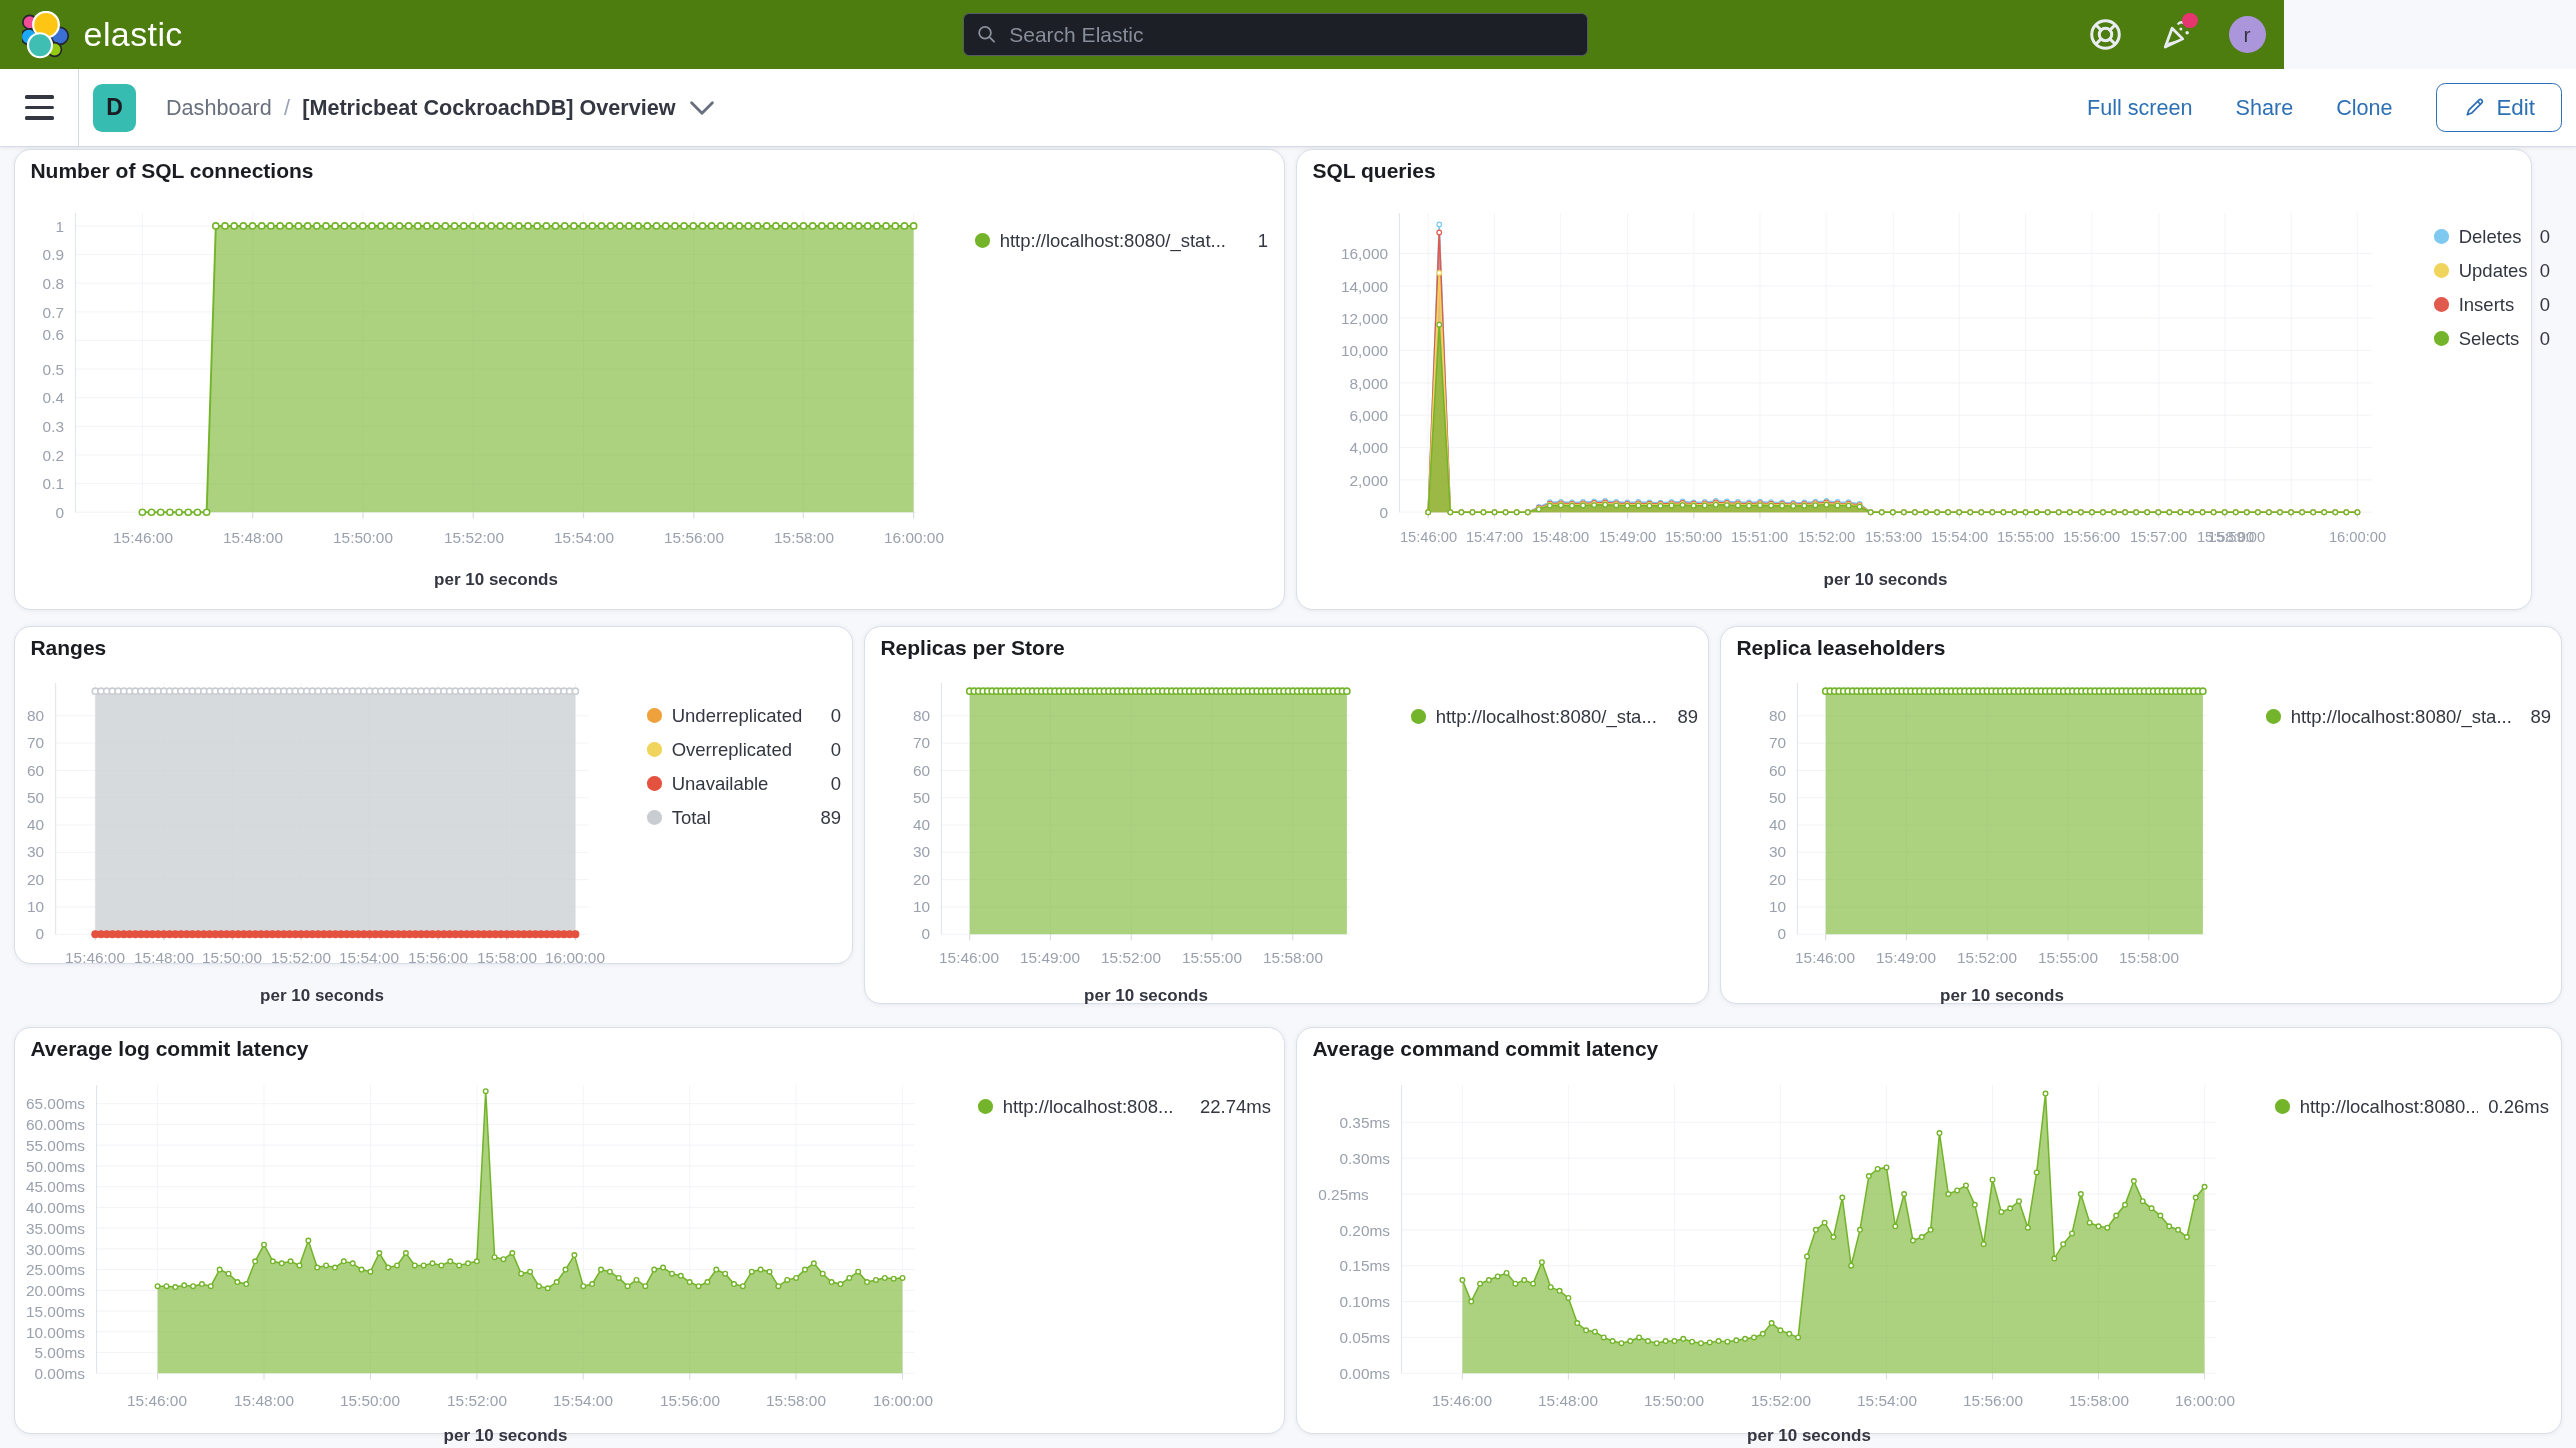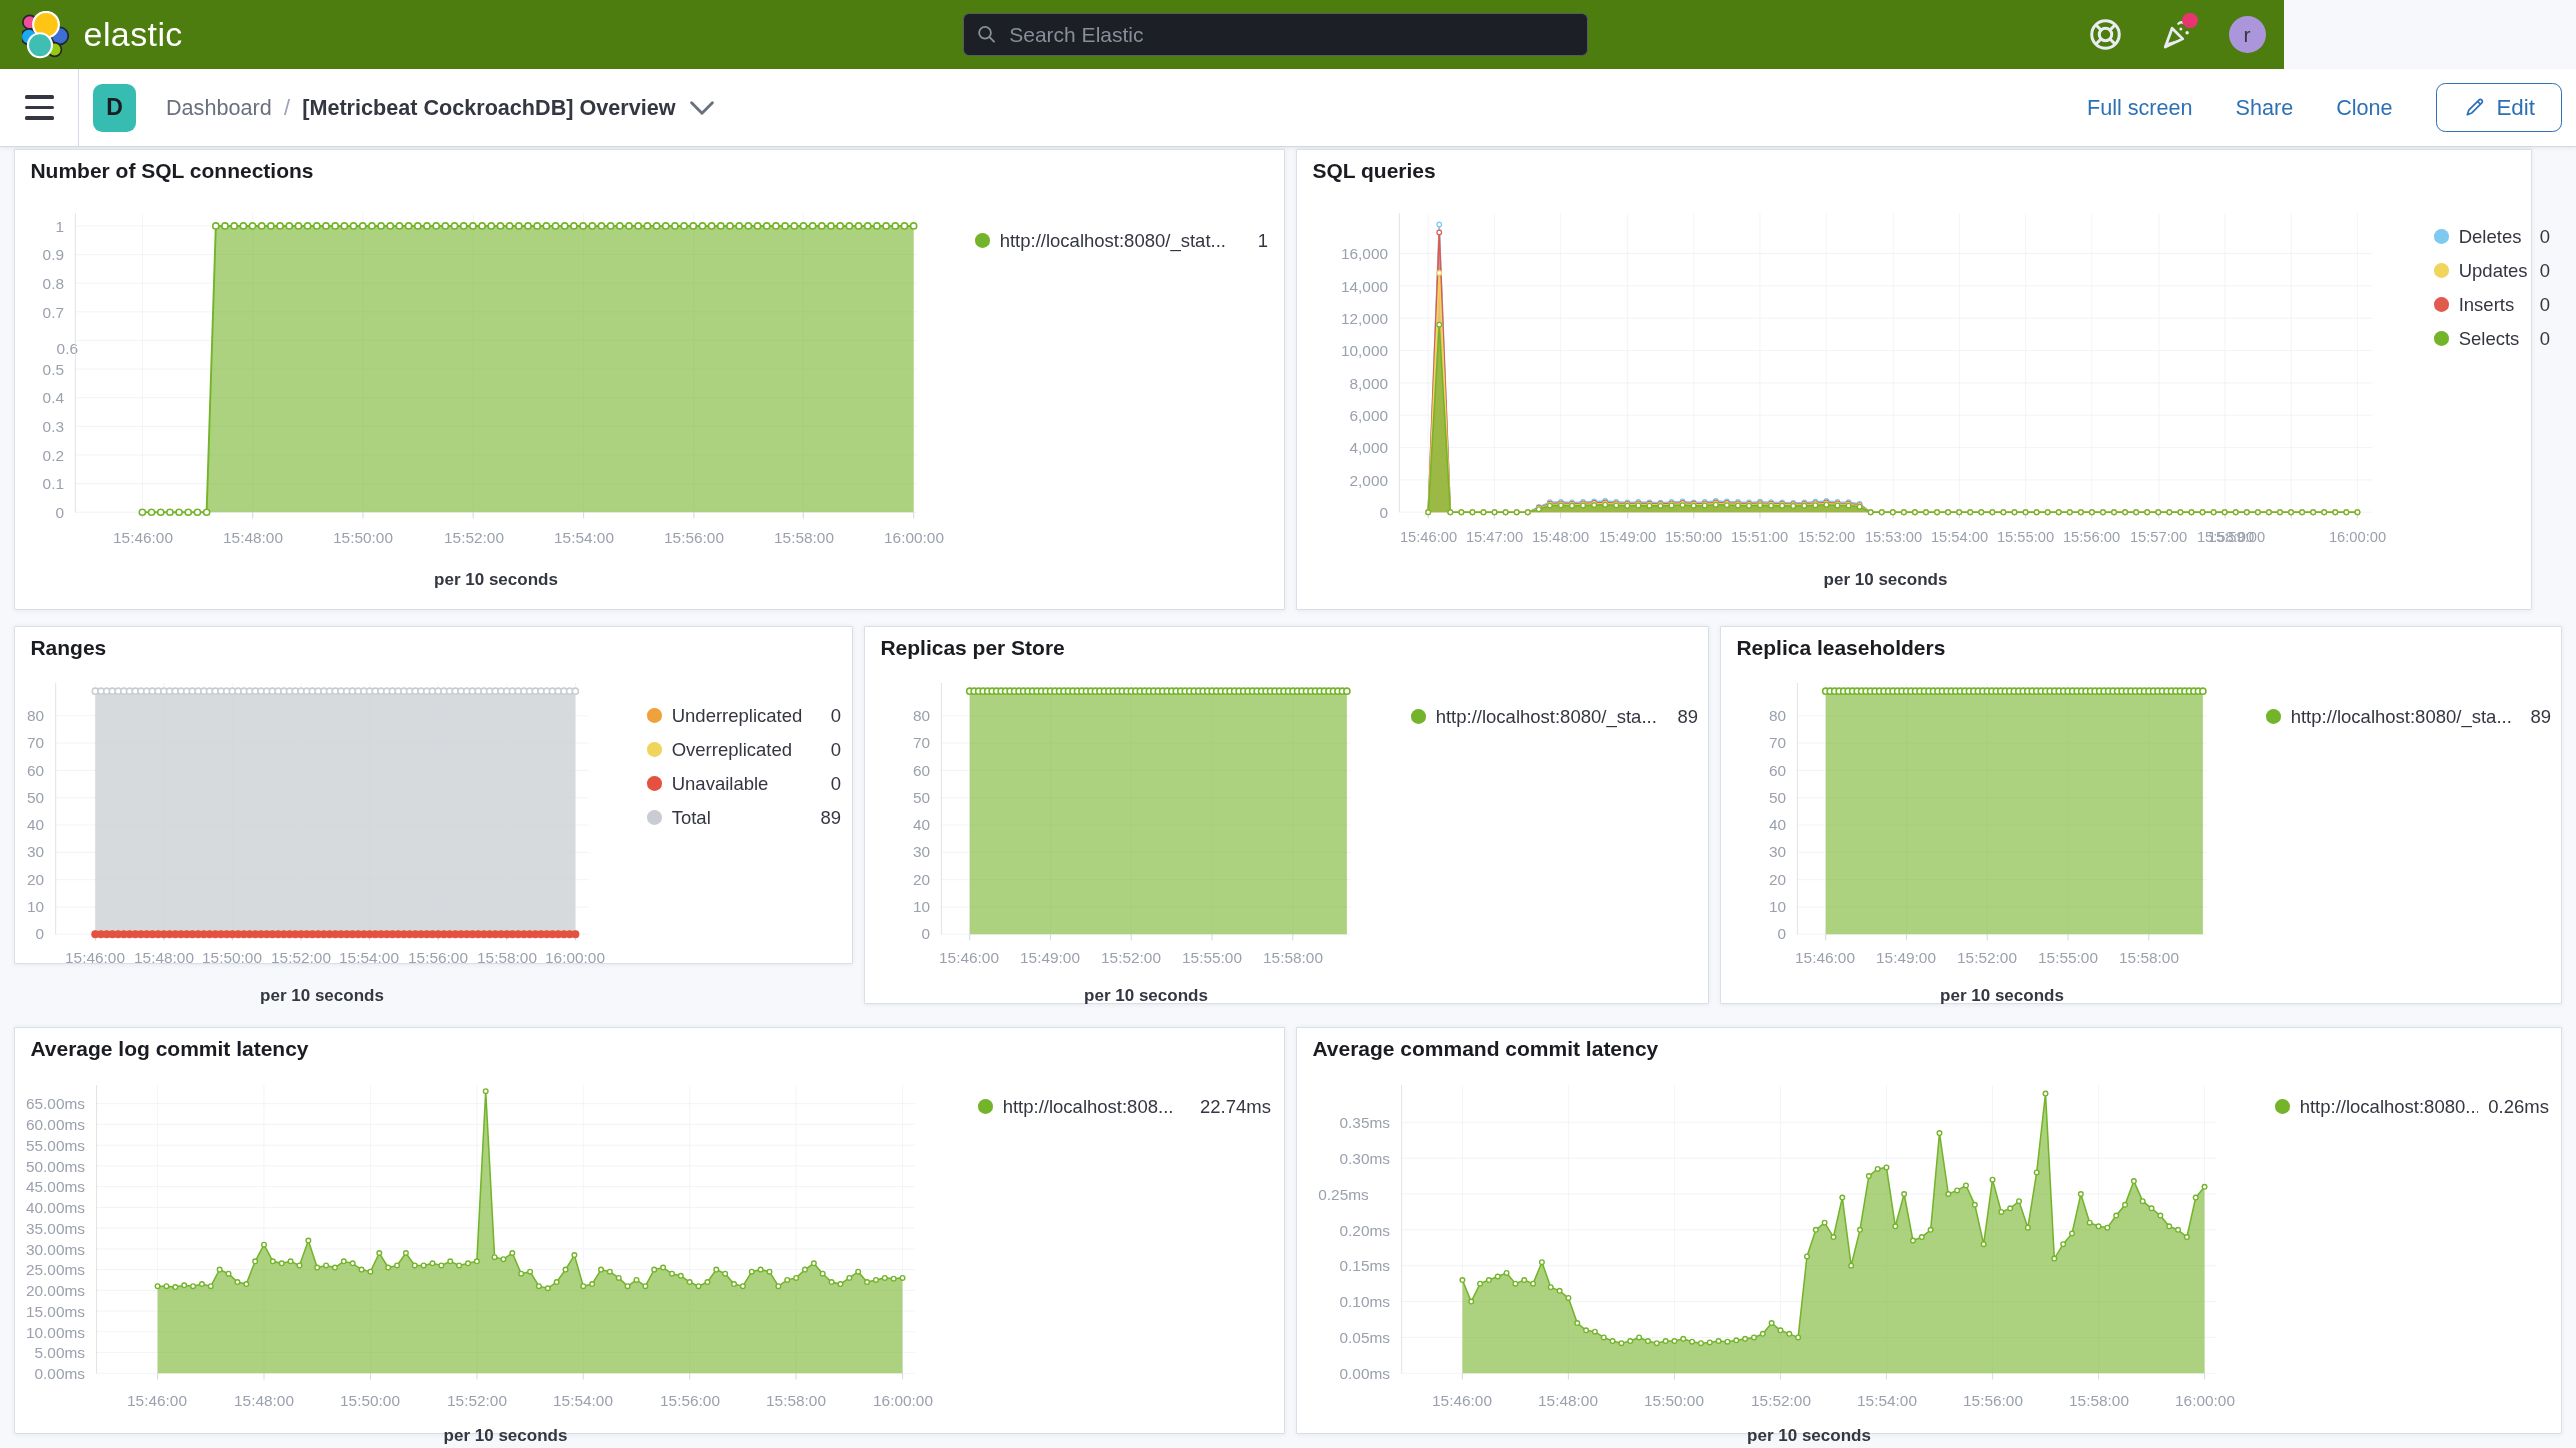--- a/index.html
+++ b/index.html
@@ -29,21 +29,21 @@
   .crumbs{position:absolute;left:166px;top:0;height:77px;display:flex;align-items:center;font-size:21.6px;}
   .crumb-root{color:#69707D;cursor:pointer;}
   .crumb-sep{color:#98A2B3;margin:0 12.3px;}
   .crumb-title{color:#343741;font-weight:600;}
   .chev{margin-left:14px;cursor:pointer;display:flex;align-items:center;}
   .tb-actions{position:absolute;right:14px;top:0;height:77px;display:flex;align-items:center;gap:43px;}
   .tb-link{color:#2E70B5;font-size:21.6px;font-weight:500;cursor:pointer;}
   .editbtn{height:49px;border:0.8px solid #2E70B5;border-radius:9.3px;color:#2E70B5;font-size:22.4px;font-weight:500;
     display:flex;align-items:center;gap:10.8px;padding:0 26px;cursor:pointer;background:#fff;}
   
-  .panel{position:absolute;background:#FFFFFF;border:0.8px solid #D9DFE9;border-radius:1px;
+  .panel{position:absolute;background:#FFFFFF;border:0.8px solid #D9DFE9;border-radius:17px;
     box-shadow:0 0.8px 4.6px rgba(60,70,90,.08);box-sizing:border-box;}
   .ptitle{position:absolute;left:15.4px;top:9.3px;font-size:21px;font-weight:700;color:#1A1C21;cursor:pointer;}
   .ytick{position:absolute;font-size:15.4px;color:#9AA1AD;text-align:right;white-space:nowrap;}
   .xtick{position:absolute;font-size:15.4px;color:#9AA1AD;text-align:center;width:108px;white-space:nowrap;}
   .xtick.dense{font-size:14.7px;width:71px;}
   .xaxis-label{position:absolute;text-align:center;font-size:17px;font-weight:700;color:#343741;}
   .legend{position:absolute;display:flex;flex-direction:column;}
   .legend-row{display:flex;align-items:center;height:21px;cursor:pointer;}
   .legend-dot{width:14.7px;height:14.7px;border-radius:50%;margin-right:10px;flex-shrink:0;}
   .legend-label{flex:1;font-size:18.5px;color:#343741;white-space:nowrap;overflow:hidden;}
@@ -130,21 +130,21 @@
     </button>
   </div>
 </div>
 
 <div class="panel" style="left: 14px; top: 149px; width: 1271px; height: 461px;">
   <div class="ptitle">Number of SQL connections</div>
 <div class="ytick" style="left: 0px; width: 49px; top: 68px;">1</div>
     <div class="ytick" style="left: 0px; width: 49px; top: 96px;">0.9</div>
     <div class="ytick" style="left: 0px; width: 49px; top: 125px;">0.8</div>
     <div class="ytick" style="left: 0px; width: 49px; top: 154px;">0.7</div>
-    <div class="ytick" style="left: 0px; width: 49px; top: 190px; padding-left: 14px;">0.6</div>
+    <div class="ytick" style="left: 0px; width: 49px; top: 176px;">0.6</div>
     <div class="ytick" style="left: 0px; width: 49px; top: 211px;">0.5</div>
     <div class="ytick" style="left: 0px; width: 49px; top: 239px;">0.4</div>
     <div class="ytick" style="left: 0px; width: 49px; top: 268px;">0.3</div>
     <div class="ytick" style="left: 0px; width: 49px; top: 297px;">0.2</div>
     <div class="ytick" style="left: 0px; width: 49px; top: 325px;">0.1</div>
     <div class="ytick" style="left: 0px; width: 49px; top: 354px;">0</div>
     <svg width="842" height="307" style="position: absolute; left: 60px; top: 63px; overflow: visible;" viewBox="0 0 1092 398">
       <line x1="0" y1="16.708133971291822" x2="1092" y2="16.708133971291822" stroke="#EEF0F4" stroke-width="1"></line>
       <line x1="0" y1="53.83732057416266" x2="1092" y2="53.83732057416266" stroke="#EEF0F4" stroke-width="1"></line>
       <line x1="0" y1="90.96650717703345" x2="1092" y2="90.96650717703345" stroke="#EEF0F4" stroke-width="1"></line>

